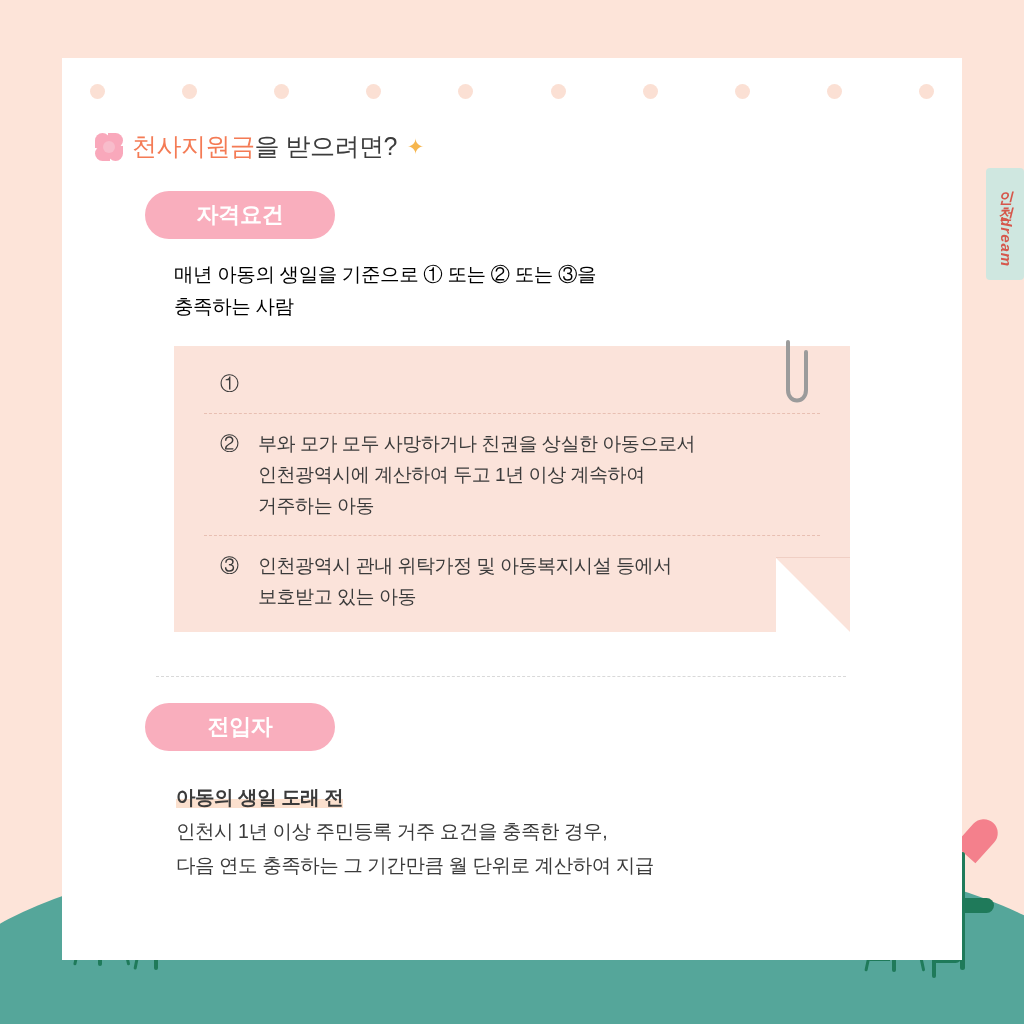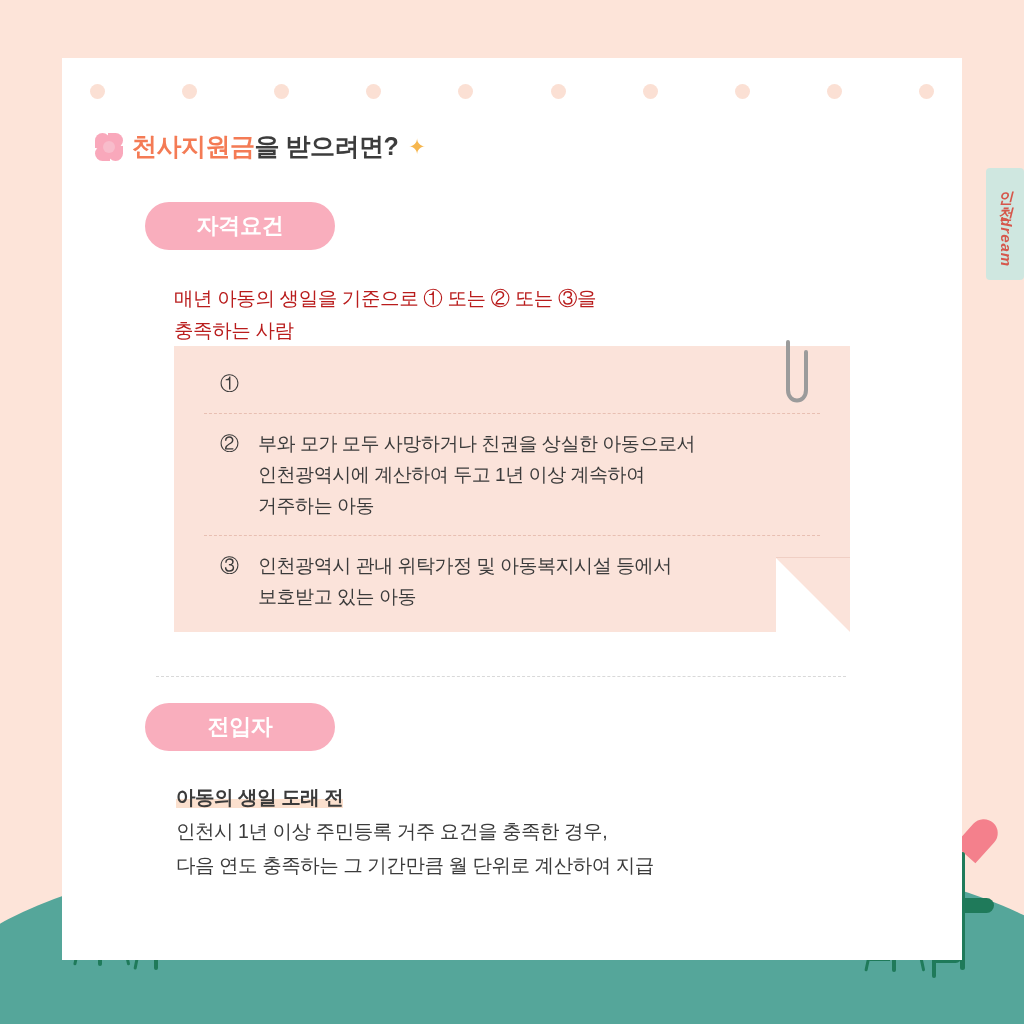--- a/index.html
+++ b/index.html
@@ -91,21 +91,21 @@
   .flower-icon i:nth-child(3){ right:1px; bottom:1px; transform: rotate(180deg); }
   .flower-icon i:nth-child(4){ left:1px;  bottom:1px; transform: rotate(270deg); }
   .flower-icon b {
     position: absolute;
     left: 9px; top: 9px;
     width: 12px; height: 12px;
     border-radius: 50%;
     background: #f8bccb;
   }
   .title-text {
-    font-size: 25px; font-weight: 700;
+    font-size: 25px; font-weight: 400;
     color: #3c3c3c;
     letter-spacing: -0.5px;
     white-space: nowrap;
   }
   .title-text em {
     font-style: normal;
     color: #f47b55;
   }
   .sparkle {
     color: #f6b64e;
@@ -122,33 +122,32 @@
     border-radius: 26px;
     display: flex;
     align-items: center;
     justify-content: center;
   }
   .pill span {
     font-size: 22px; font-weight: 700;
     color: #ffffff;
     letter-spacing: -0.3px;
   }
-  #pill-qualify { left: 145px; top: 202px; }
+  #pill-qualify { left: 145px; top: 191px; }
   #pill-mover   { left: 145px; top: 703px; }
 
   
   .intro {
     position: absolute;
     left: 174px; top: 258px;
     width: 640px;
     font-size: 19.5px;
     line-height: 32px;
-    color: #b91c1c;
+    color: #000000;
     letter-spacing: -0.4px;
-    margin-top: 24px;
   }
 
   
   .req-box {
     position: absolute;
     left: 174px; top: 346px;
     width: 676px;
     background: #fbe3da;
     padding: 22px 0 20px 0;
   }

